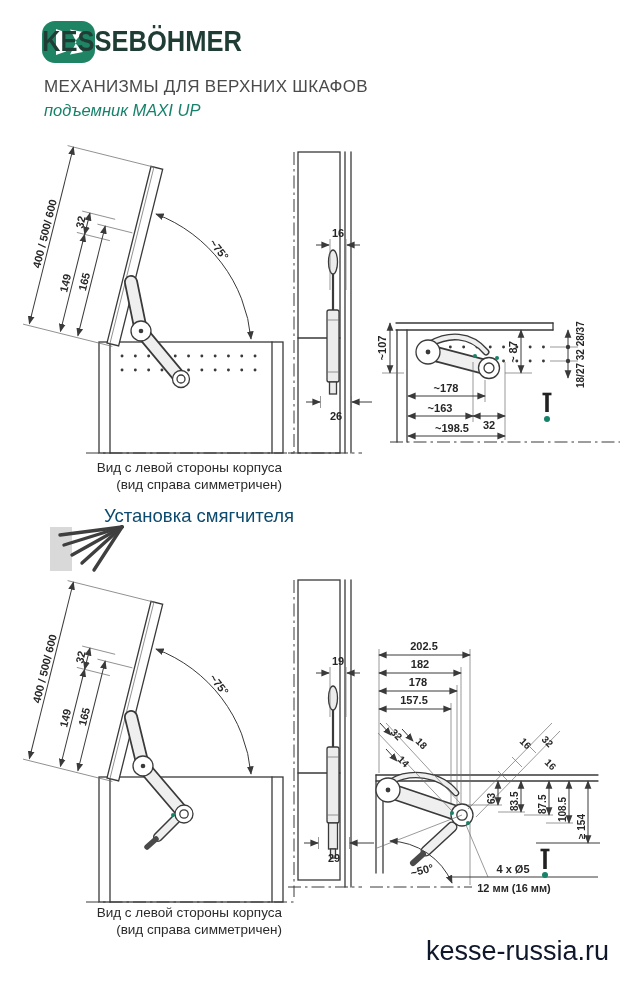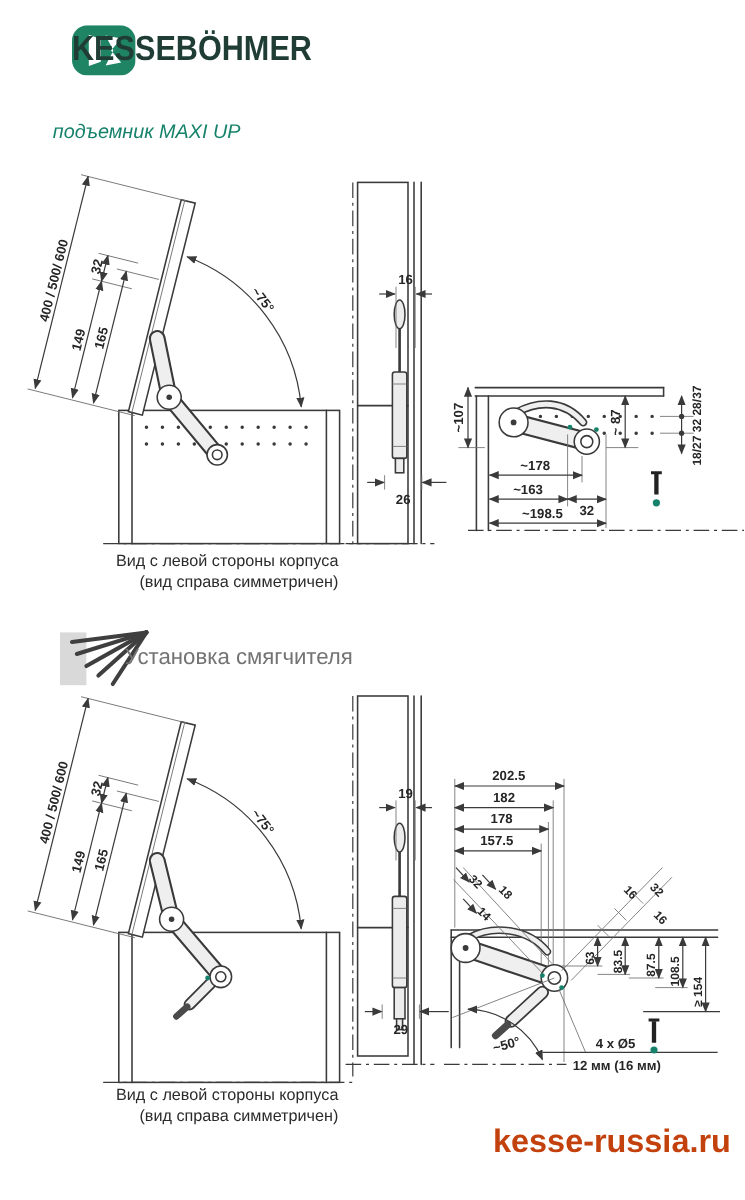--- a/index.html
+++ b/index.html
@@ -1,34 +1,34 @@
 <!DOCTYPE html>
 <html><head>
 <meta charset="utf-8">
 <style>
   html,body { margin:0; padding:0; background:#f2f2f2; }
   .page { position:relative; width:621px; height:1000px; margin:0 auto; background:#ffffff;
           font-family:"Liberation Sans",sans-serif; overflow:hidden; }
 
   
-  .brandrow { position:absolute; left:60px; top:25px; display:flex; align-items:center; gap:10px; }
+  .brandrow { position:absolute; left:42px; top:25px; display:flex; align-items:center; gap:10px; }
   .brand-text { font-size:29px; font-weight:bold; color:#1F3D35; transform:scaleX(0.88);
                 transform-origin:left center; letter-spacing:0px; white-space:nowrap; }
   .title { position:absolute; left:44px; top:77px; font-size:17px; font-weight:500;
            color:#4A4A4A; letter-spacing:0.3px; }
   .subtitle { position:absolute; left:44px; top:101px; font-size:16.5px; color:#17826B;font-style:italic; }
 
   
   .caption { position:absolute; width:212px; text-align:right; font-size:13.5px;
              color:#2B2B2B; line-height:17px; }
   #cap1 { left:70px; top:459px; }
   #cap2 { left:70px; top:904px; }
   .section-icon { position:absolute; left:50px; top:521px; }
-  .section-title { position:absolute; left:104px; top:536px; font-size:18.5px; color:#737373; }
-  .footer { position:absolute; right:12px; top:936px; font-size:27px; color:#c2410c;font-weight:bold; }
+  .section-title { position:absolute; left:104px; top:505px; font-size:18.5px; color:#0c4a6e; }
+  .footer { position:absolute; right:12px; top:936px; font-size:27px; color:#0f172a; }
 
   
   svg { position:absolute; left:0; }
   #fig1 { top:140px; } #fig2 { top:565px; }
   .ln  { stroke:#3A3A3A; stroke-width:1.3; fill:none; stroke-linecap:round; }
   .lnf { stroke:#3A3A3A; stroke-width:1.3; fill:#ffffff; }
   .thin{ stroke:#6E6E6E; stroke-width:0.7; fill:none; }
   .dim { stroke:#3A3A3A; stroke-width:1; fill:none; }
   .dd  { stroke:#3A3A3A; stroke-width:1; fill:none; stroke-dasharray:13 4 2.5 4; }
   .dots{ stroke:#3A3A3A; stroke-width:2.8; fill:none; stroke-linecap:round; stroke-dasharray:0.1 13.2; }
@@ -45,20 +45,21 @@
 <div class="page">
 
   <div class="brandrow">
     <svg width="53" height="42" viewBox="0 0 53 42">
       <rect x="0" y="0" width="53" height="42" rx="13" fill="#1F8464"></rect>
       <path d="M14,8 L24,11.5 L24,30.5 L14,34 Z" fill="#fff"></path>
       <path d="M28,8.5 L41,11 L32.5,21 L41,31 L28,33.5 L34.5,21 Z" fill="#fff"></path>
     </svg>
     <span class="brand-text">KESSEBÖHMER</span>
   </div>
+  <div class="title">МЕХАНИЗМЫ ДЛЯ ВЕРХНИХ ШКАФОВ</div>
   <div class="subtitle">подъемник MAXI UP</div>
 
   <svg id="fig1" width="621" height="320" viewBox="0 0 621 320">
     <defs>
       <marker id="arr" viewBox="0 0 10 10" refX="9" refY="5" markerWidth="8.5" markerHeight="8.5" orient="auto-start-reverse">
         <path d="M0,1 L10,5 L0,9 z" fill="#3A3A3A"></path>
       </marker>
     </defs>
 
     <g>

